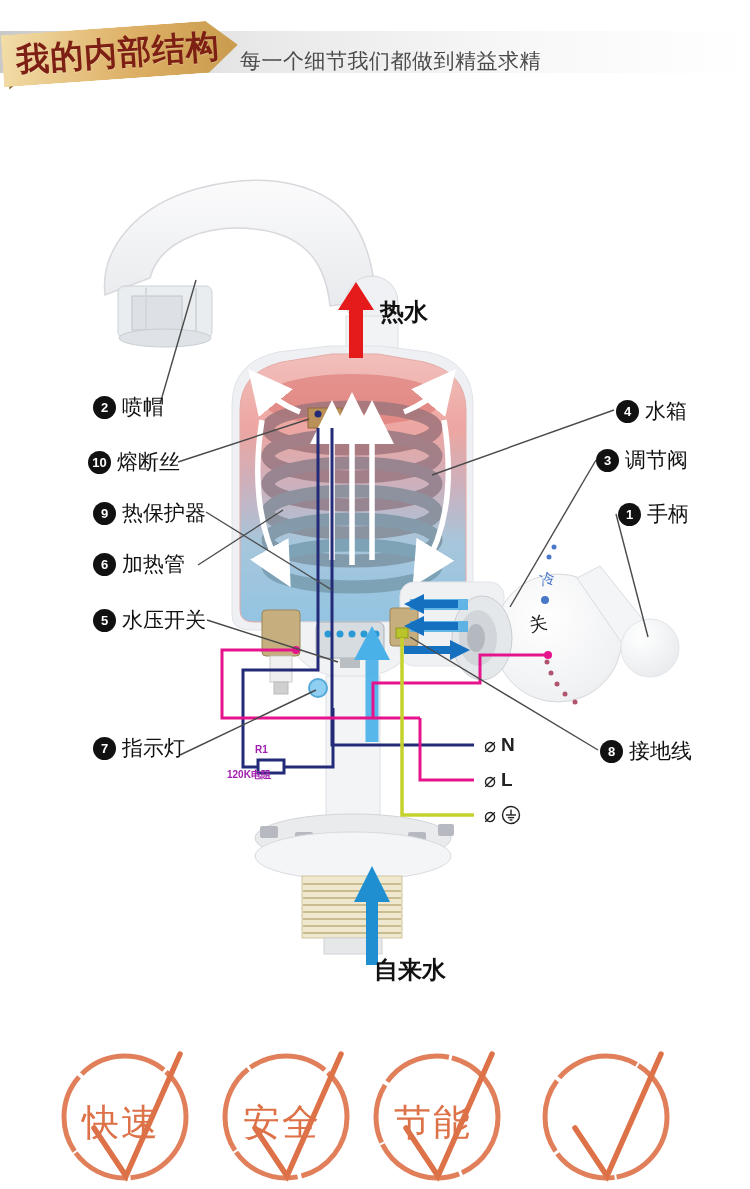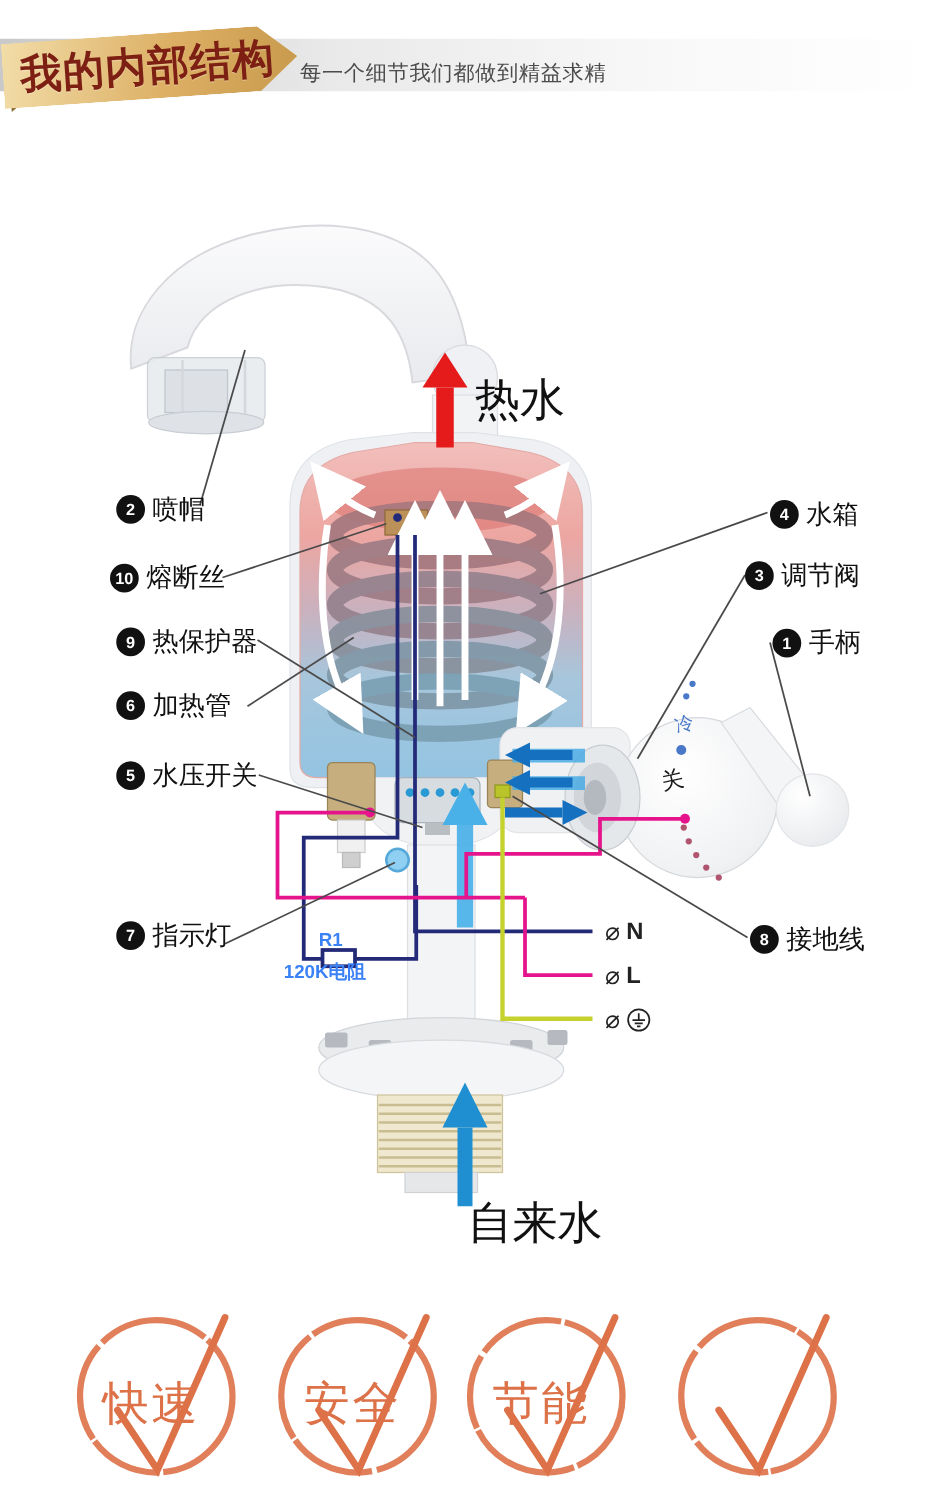--- a/index.html
+++ b/index.html
@@ -11,33 +11,33 @@
     background:linear-gradient(to right,#c9c9c9,#e9e9e9 35%,#f8f8f8 70%,#ffffff);}
   .banner{position:absolute;left:2px;top:27px;width:236px;height:52px;
     transform:rotate(-4deg);
     clip-path:polygon(0 0,87% 0,100% 50%,87% 100%,0 100%);
     background:linear-gradient(100deg,#f2dda8,#ddb066 55%,#c79a4c);
     display:flex;align-items:center;}
   .banner-title{font-size:33px;font-weight:bold;color:#7d2013;letter-spacing:1px;
     padding-left:14px;white-space:nowrap;text-shadow:0 1px 0 rgba(255,255,255,.25);}
   .banner-fold{position:absolute;left:9px;top:78px;width:0;height:0;
     border-top:11px solid #8a6a2e;border-right:15px solid transparent;transform:rotate(-4deg);}
-  .subtitle{position:absolute;left:240px;top:47px;font-size:17px;color:#4b4b4b;letter-spacing:.5px;}
+  .subtitle{position:absolute;left:240px;top:47px;font-size:21px;color:#4b4b4b;letter-spacing:.5px;}
 
   
   #art{position:absolute;left:0;top:110px;}
 
   
   .part-label{position:absolute;display:flex;align-items:center;gap:6px;
     font-size:21px;color:#111;white-space:nowrap;}
   .pnum{width:23px;height:23px;border-radius:50%;background:#111;color:#fff;
     font-size:13px;font-weight:bold;display:flex;align-items:center;justify-content:center;flex:0 0 auto;}
 
-  .flow-label{position:absolute;font-size:36px;font-weight:normal;color:#111;white-space:nowrap;}
-  .small-label{position:absolute;font-size:15px;color:#3b82f6;white-space:nowrap;}
+  .flow-label{position:absolute;font-size:24px;font-weight:bold;color:#111;white-space:nowrap;}
+  .small-label{position:absolute;font-size:10px;color:#a21caf;white-space:nowrap;}
   .terminal{position:absolute;display:flex;align-items:center;gap:5px;
     font-size:19px;font-weight:bold;color:#222;}
   .diam{font-size:20px;font-weight:normal;}
   .dial-txt{position:absolute;white-space:nowrap;}
 
   
   .stamp{position:absolute;top:1040px;width:140px;height:150px;}
   .stamp svg{position:absolute;left:0;top:0;}
   .stamp-text{position:absolute;left:2px;top:58px;width:126px;text-align:center;
     font-size:37px;font-weight:normal;color:#dd7148;letter-spacing:2px;}

